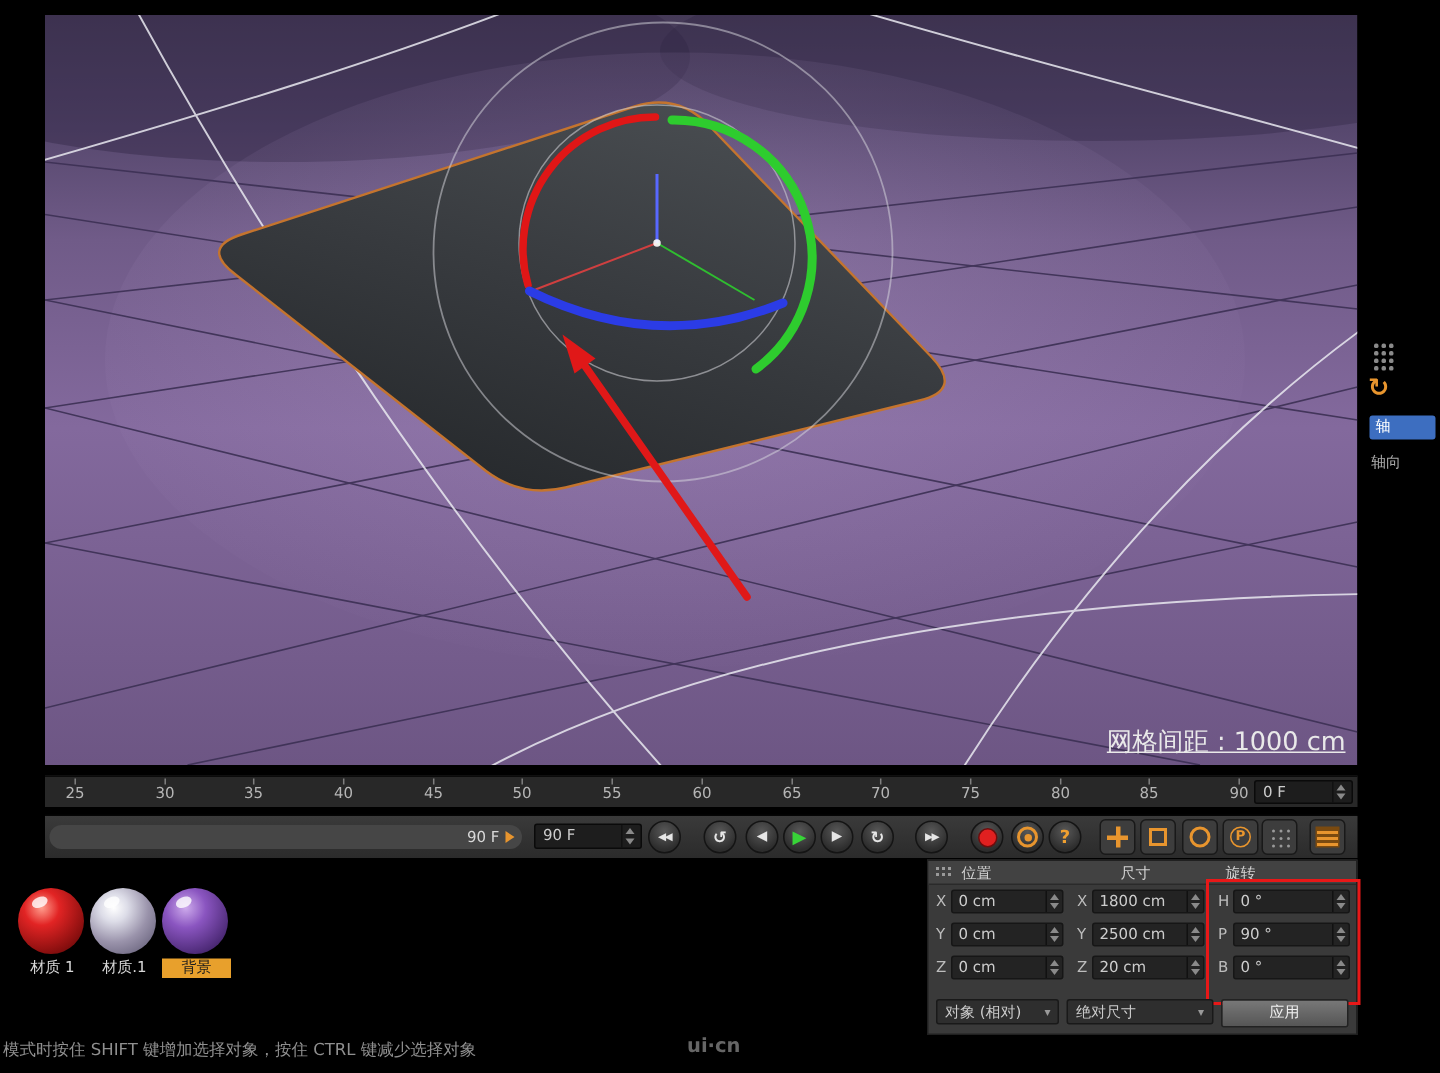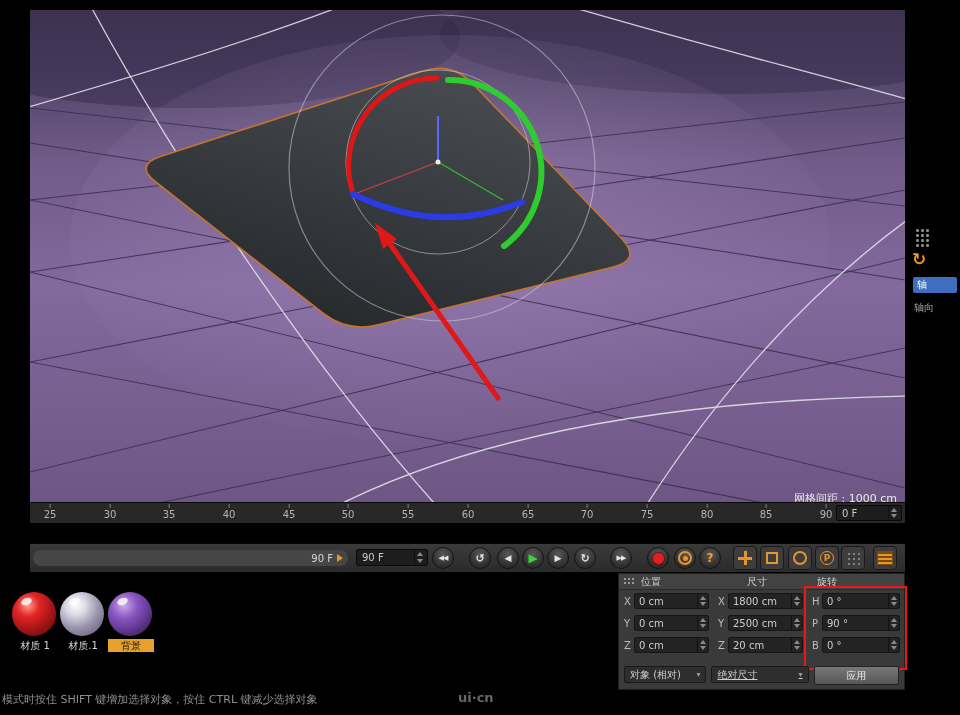--- a/index.html
+++ b/index.html
@@ -1,34 +1,34 @@
 <!DOCTYPE html>
 <html><head>
 <meta charset="utf-8">
 <style>
   html,body{margin:0;padding:0;background:#000;}
   #stage{position:relative;width:960px;height:715px;background:#000;overflow:hidden;
          font-family:"DejaVu Sans","Liberation Sans",sans-serif;-webkit-font-smoothing:antialiased;}
 
   
   .viewport{position:absolute;left:30px;top:10px;width:875px;height:500px;overflow:hidden;}
-  .grid-label{position:absolute;right:8px;bottom:4px;color:#e9e9e9;font-size:11px;text-decoration:underline;}
+  .grid-label{position:absolute;right:8px;bottom:4px;color:#e9e9e9;font-size:17px;text-decoration:underline;}
 
   
   .right-strip{position:absolute;left:908px;top:225px;width:52px;height:110px;}
   .dots-handle{position:absolute;left:8px;top:4px;width:2.5px;height:2.5px;border-radius:50%;background:#8a8a8a;
     box-shadow:5px 0 #8a8a8a,10px 0 #8a8a8a,0 5px #8a8a8a,5px 5px #8a8a8a,10px 5px #8a8a8a,
                0 10px #8a8a8a,5px 10px #8a8a8a,10px 10px #8a8a8a,0 15px #8a8a8a,5px 15px #8a8a8a,10px 15px #8a8a8a;}
   .rot-ico{position:absolute;left:4px;top:26px;color:#e8952e;font-size:17px;font-weight:bold;line-height:17px;}
   .axis-btn{position:absolute;left:5px;top:52px;width:40px;height:16px;background:#3d6ec0;color:#fff;
             font-size:10px;line-height:16px;padding-left:4px;border-radius:2px;overflow:hidden;white-space:nowrap;}
   .axis-sec{position:absolute;left:6px;top:76px;color:#a8a8a8;font-size:10px;white-space:nowrap;}
 
   
-  .ruler{position:absolute;left:30px;top:502px;width:875px;height:20px;background:#282828;border-top:1px solid #0a0a0a;}
+  .ruler{position:absolute;left:30px;top:517px;width:875px;height:20px;background:#282828;border-top:1px solid #0a0a0a;}
   .ticknum{position:absolute;top:7px;transform:translateX(-50%);color:#b5b5b5;font-size:10px;line-height:10px;}
   .ticknum::before{content:"";position:absolute;left:50%;top:-6px;width:1px;height:4px;background:#808080;}
   .spinfield{background:#1d1d1d;border:1px solid #0a0a0a;border-radius:2px;color:#cccccc;font-size:10px;
              display:flex;align-items:center;padding:0 2px 0 5px;box-sizing:border-box;}
   .rulerfield{position:absolute;left:806px;top:2px;width:66px;height:16px;}
   .spinner{margin-left:auto;width:10px;height:100%;position:relative;border-left:1px solid #111;}
   .spinner::before{content:"";position:absolute;top:2px;left:2px;border-left:3.5px solid transparent;
                    border-right:3.5px solid transparent;border-bottom:4px solid #8a8a8a;}
   .spinner::after{content:"";position:absolute;bottom:2px;left:2px;border-left:3.5px solid transparent;
                   border-right:3.5px solid transparent;border-top:4px solid #8a8a8a;}
@@ -88,21 +88,21 @@
   .col-h.pos{left:22px;} .col-h.size{left:128px;} .col-h.rot{left:198px;}
   .coords-grid{position:absolute;left:0;top:16px;width:100%;display:grid;grid-template-columns:94px 94px 97px;grid-auto-rows:22px;}
   .cell{display:flex;align-items:center;padding:2px 4px 2px 5px;box-sizing:border-box;}
   .axlab{width:10px;font-size:10px;color:#bdbdbd;}
   .numfield{flex:1;height:16px;background:#232323;border:1px solid #161616;border-radius:2px;display:flex;
             align-items:center;color:#cccccc;font-size:10px;padding-left:4px;box-sizing:border-box;}
   .red-highlight{position:absolute;left:185px;top:12px;width:99px;height:80px;border:2px solid #e81818;pointer-events:none;}
   .coords-footer{position:absolute;left:0;top:92px;width:100%;display:flex;gap:5px;padding:0 5px;box-sizing:border-box;}
   .dropdown{height:17px;background:#2e2e2e;border:1px solid #191919;border-radius:2px;color:#cccccc;font-size:10px;
             display:flex;align-items:center;padding:0 5px;gap:5px;box-sizing:border-box;}
-  .dd1{width:88px;} .dd2{width:104px;text-decoration:underline;}
+  .dd1{width:88px;} .dd2{width:104px;}
   .caret{margin-left:auto;color:#999;font-size:8px;}
   .apply-btn{margin-left:auto;width:90px;height:17px;background:linear-gradient(#787878,#565656);border:1px solid #222;
              border-radius:2px;color:#f0f0f0;font-size:10px;text-align:center;line-height:17px;}
 
   
   .statusbar{position:absolute;left:2px;top:692px;color:#8f8f8f;font-size:11px;white-space:nowrap;text-align:center;}
   .watermark{position:absolute;left:458px;top:690px;color:#666;font-size:13px;font-weight:bold;}
 </style>
 </head>
 <body>

